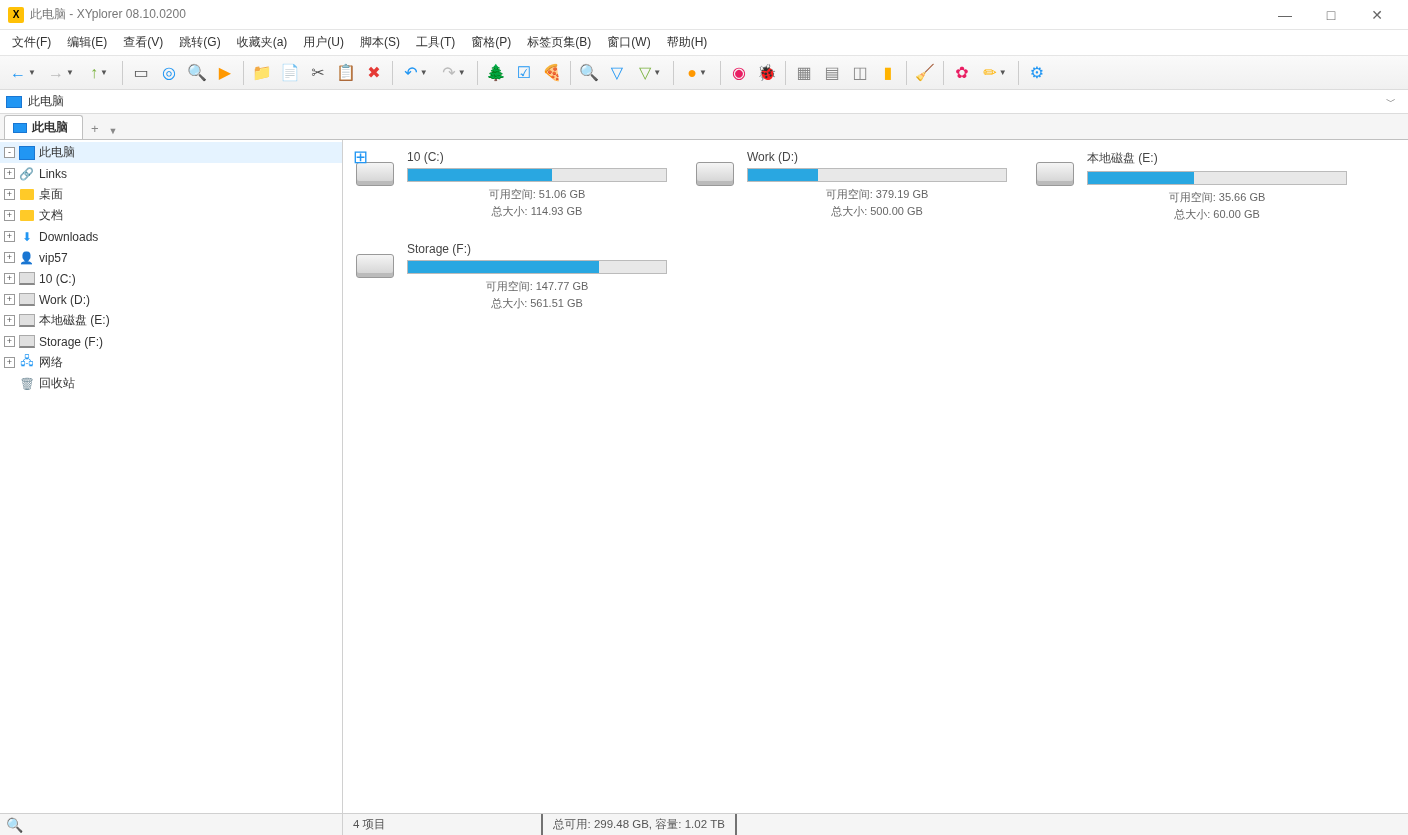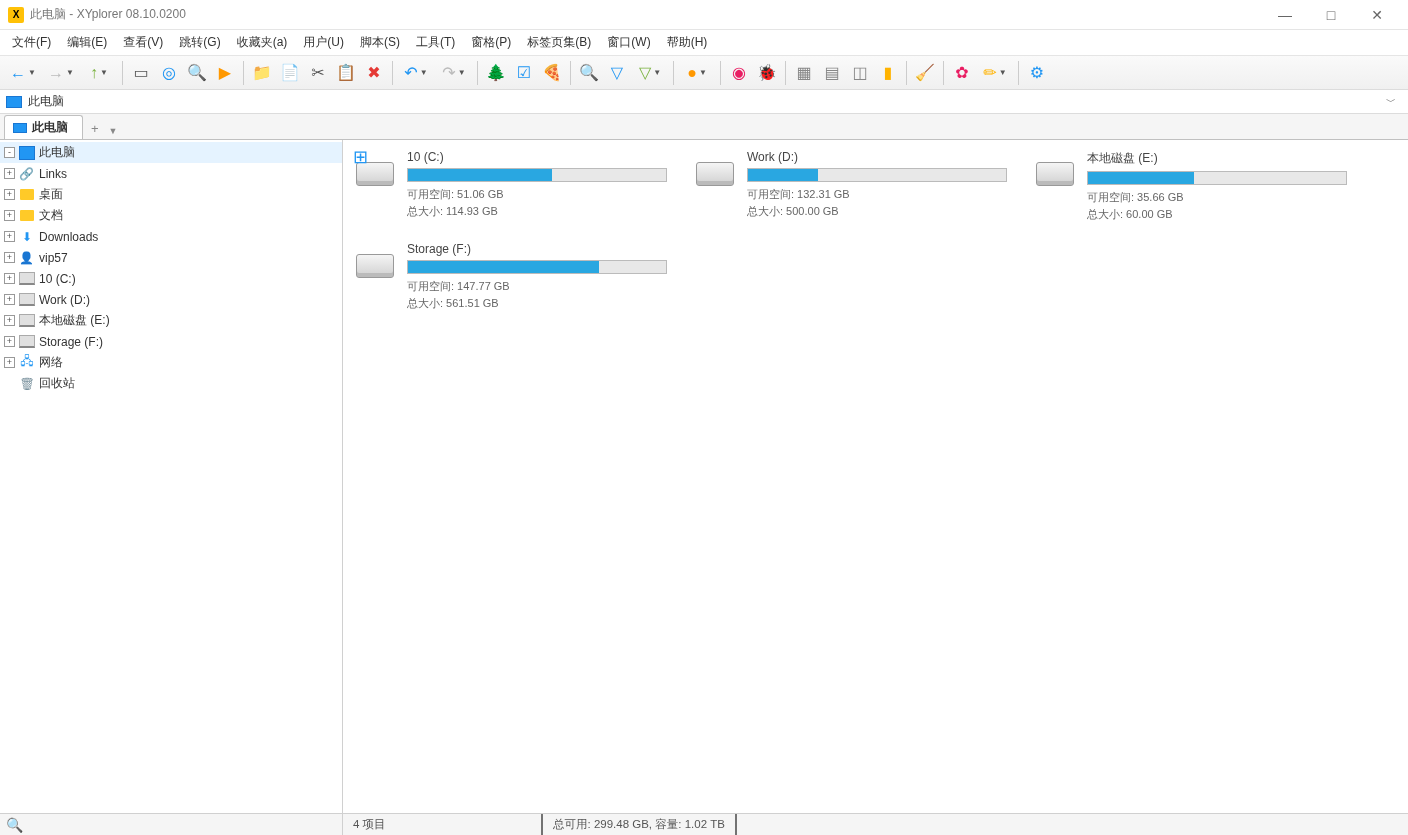--- a/index.html
+++ b/index.html
@@ -60,21 +60,21 @@
 .drive-card { width: 280px; display: flex; }
 .drive-card .d-bigicon { width: 48px; height: 48px; margin-right: 8px; display: flex; align-items: center; justify-content: center; flex-shrink: 0; }
 .drive-card .d-bigicon.drive::before { content: ""; display:block; width: 36px; height: 22px; background: linear-gradient(#f5f5f5,#d0d0d0); border: 1px solid #999; border-radius: 3px; box-shadow: inset 0 -4px 0 #bbb; }
 .drive-card .d-bigicon.win { position: relative; }
 .drive-card .d-bigicon.win::before { content: ""; display:block; width: 36px; height: 22px; background: linear-gradient(#f5f5f5,#d0d0d0); border: 1px solid #999; border-radius: 3px; box-shadow: inset 0 -4px 0 #bbb; }
 .drive-card .d-bigicon.win::after { content: "⊞"; position: absolute; top: -4px; left: 2px; font-size: 18px; color: #2196f3; }
 .drive-card .d-info { flex: 1; }
 .drive-card .d-name { font-size: 12px; color: #444; margin-bottom: 4px; }
 .drive-card .d-bar { height: 14px; background: #e8e8e8; border: 1px solid #bbb; position: relative; margin-bottom: 4px; width: 260px; }
 .drive-card .d-bar-fill { height: 100%; background: #29a7e1; }
-.drive-card .d-free, .drive-card .d-total { font-size: 11px; color: #666; line-height: 1.5; }
+.drive-card .d-free, .drive-card .d-total { font-size: 11px; color: #666; line-height: 1.5; text-align: center; }
 
 
 .statusbar { height: 22px; background: #f5f5f5; border-top: 1px solid #d0d0d0; display: flex; align-items: center; font-size: 11.5px; color: #555; }
 .statusbar .sb-left { width: 343px; display: flex; align-items: center; padding: 0 6px; border-right: 1px solid #d0d0d0; height: 100%; }
 .statusbar .sb-search { font-size: 14px; color: #888; }
 .statusbar .sb-cell { padding: 0 10px; border-right: 2px solid #737373; height: 100%; display: flex; align-items: center; }
 .statusbar .sb-cell.items { width: 200px; }
 .statusbar .sb-spacer { flex: 1; }
 .statusbar .sb-right { display: flex; align-items: center; padding: 0 4px; height: 100%; }
 .statusbar .pc-icon-s { width: 14px; height: 10px; background: #2196f3; border: 1px solid #1976d2; margin-right: 5px; }
@@ -315,21 +315,21 @@
             <div class="d-total">总大小: 114.93 GB</div>
           </div>
         </div>
         <div class="drive-card">
           <div class="d-bigicon drive"></div>
           <div class="d-info">
             <div class="d-name">Work (D:)</div>
             <div class="d-bar">
               <div class="d-bar-fill" style="width: 27%;"></div>
             </div>
-            <div class="d-free">可用空间: 132.31 GB</div>
+            <div class="d-free">可用空间: 379.19 GB</div>
             <div class="d-total">总大小: 500.00 GB</div>
           </div>
         </div>
         <div class="drive-card">
           <div class="d-bigicon drive"></div>
           <div class="d-info">
             <div class="d-name">本地磁盘 (E:)</div>
             <div class="d-bar">
               <div class="d-bar-fill" style="width: 41%;"></div>
             </div>

